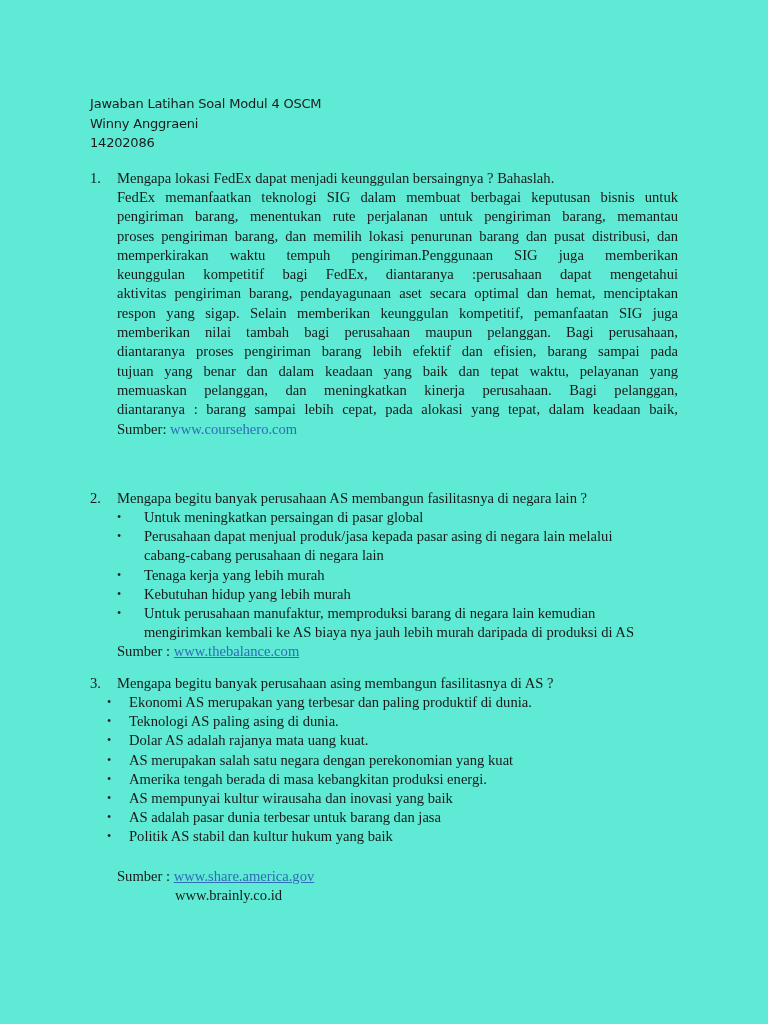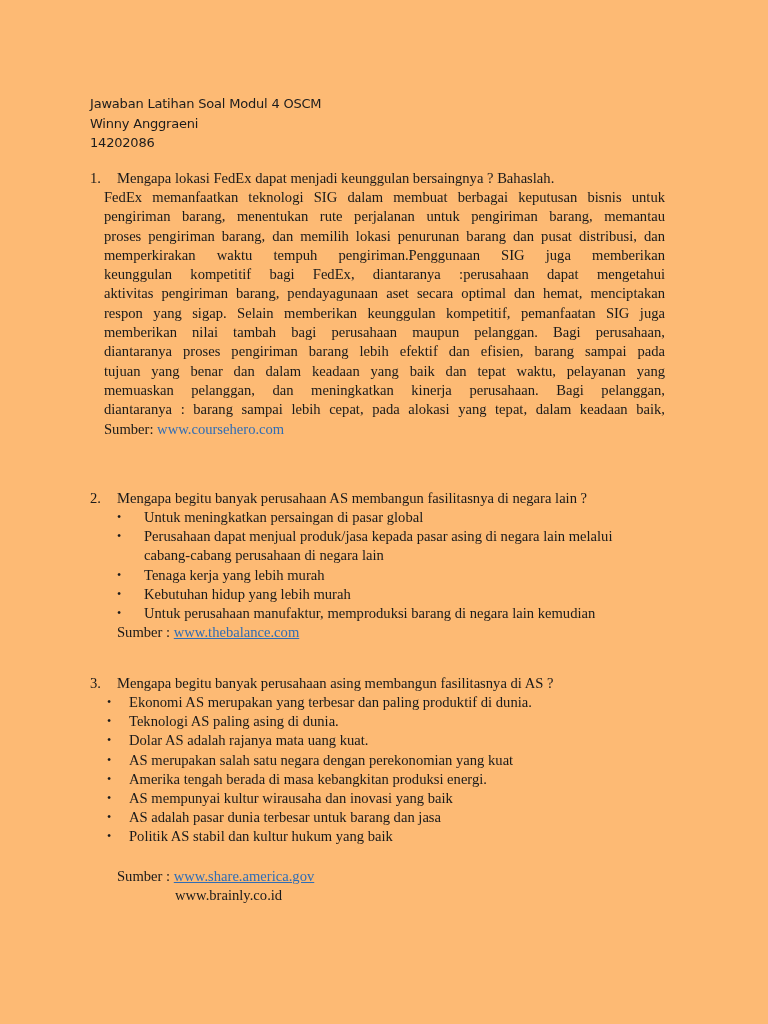--- a/index.html
+++ b/index.html
@@ -13,21 +13,21 @@
       position: relative;
       overflow: hidden;
       color: #1a1a1a;
     }
     .page {
       position: absolute;
       left: 0;
       top: 0;
       width: 768px;
       height: 1024px;
-      background: #fdba74;
+      background: #5eead4;
     }
     .header {
       position: absolute;
       left: 90px;
       top: 94px;
       font-family: "DejaVu Sans", sans-serif;
       font-size: 13px;
       line-height: 19.5px;
       letter-spacing: -0.2px;
       color: #1c1c1c;
@@ -56,21 +56,21 @@
       left: 0;
       top: 0;
     }
     .q-text {
       position: absolute;
       left: 27px;
       top: 0;
       font-family: Liberation Serif, serif;
     }
     .answer {
-      margin-left: 14px;
+      margin-left: 27px;
       width: 561px;
       text-align: justify;
       line-height: 19.3px;
     }
     .line {
       display: block;
       text-align: justify;
       text-align-last: justify;
       white-space: nowrap;
     }
@@ -157,20 +157,21 @@
         <span class="bullet-dot" style="left:0;">•</span>
         <span>Tenaga kerja yang lebih murah</span>
       </li>
       <li style="padding-left:27px;">
         <span class="bullet-dot" style="left:0;">•</span>
         <span>Kebutuhan hidup yang lebih murah</span>
       </li>
       <li style="padding-left:27px;">
         <span class="bullet-dot" style="left:0;">•</span>
         <span>Untuk perusahaan manufaktur, memproduksi barang di negara lain kemudian</span><br>
+        <span>mengirimkan kembali ke AS biaya nya jauh lebih murah daripada di produksi di AS</span>
       </li>
     </ul>
     <div class="source" style="margin-left:27px;">
       <span>Sumber : </span><a class="link u">www.thebalance.com</a>
     </div>
   </div>
 
   <div class="q serif" style="top:674px;">
     <div class="q-head">
       <span class="q-num">3.</span>

